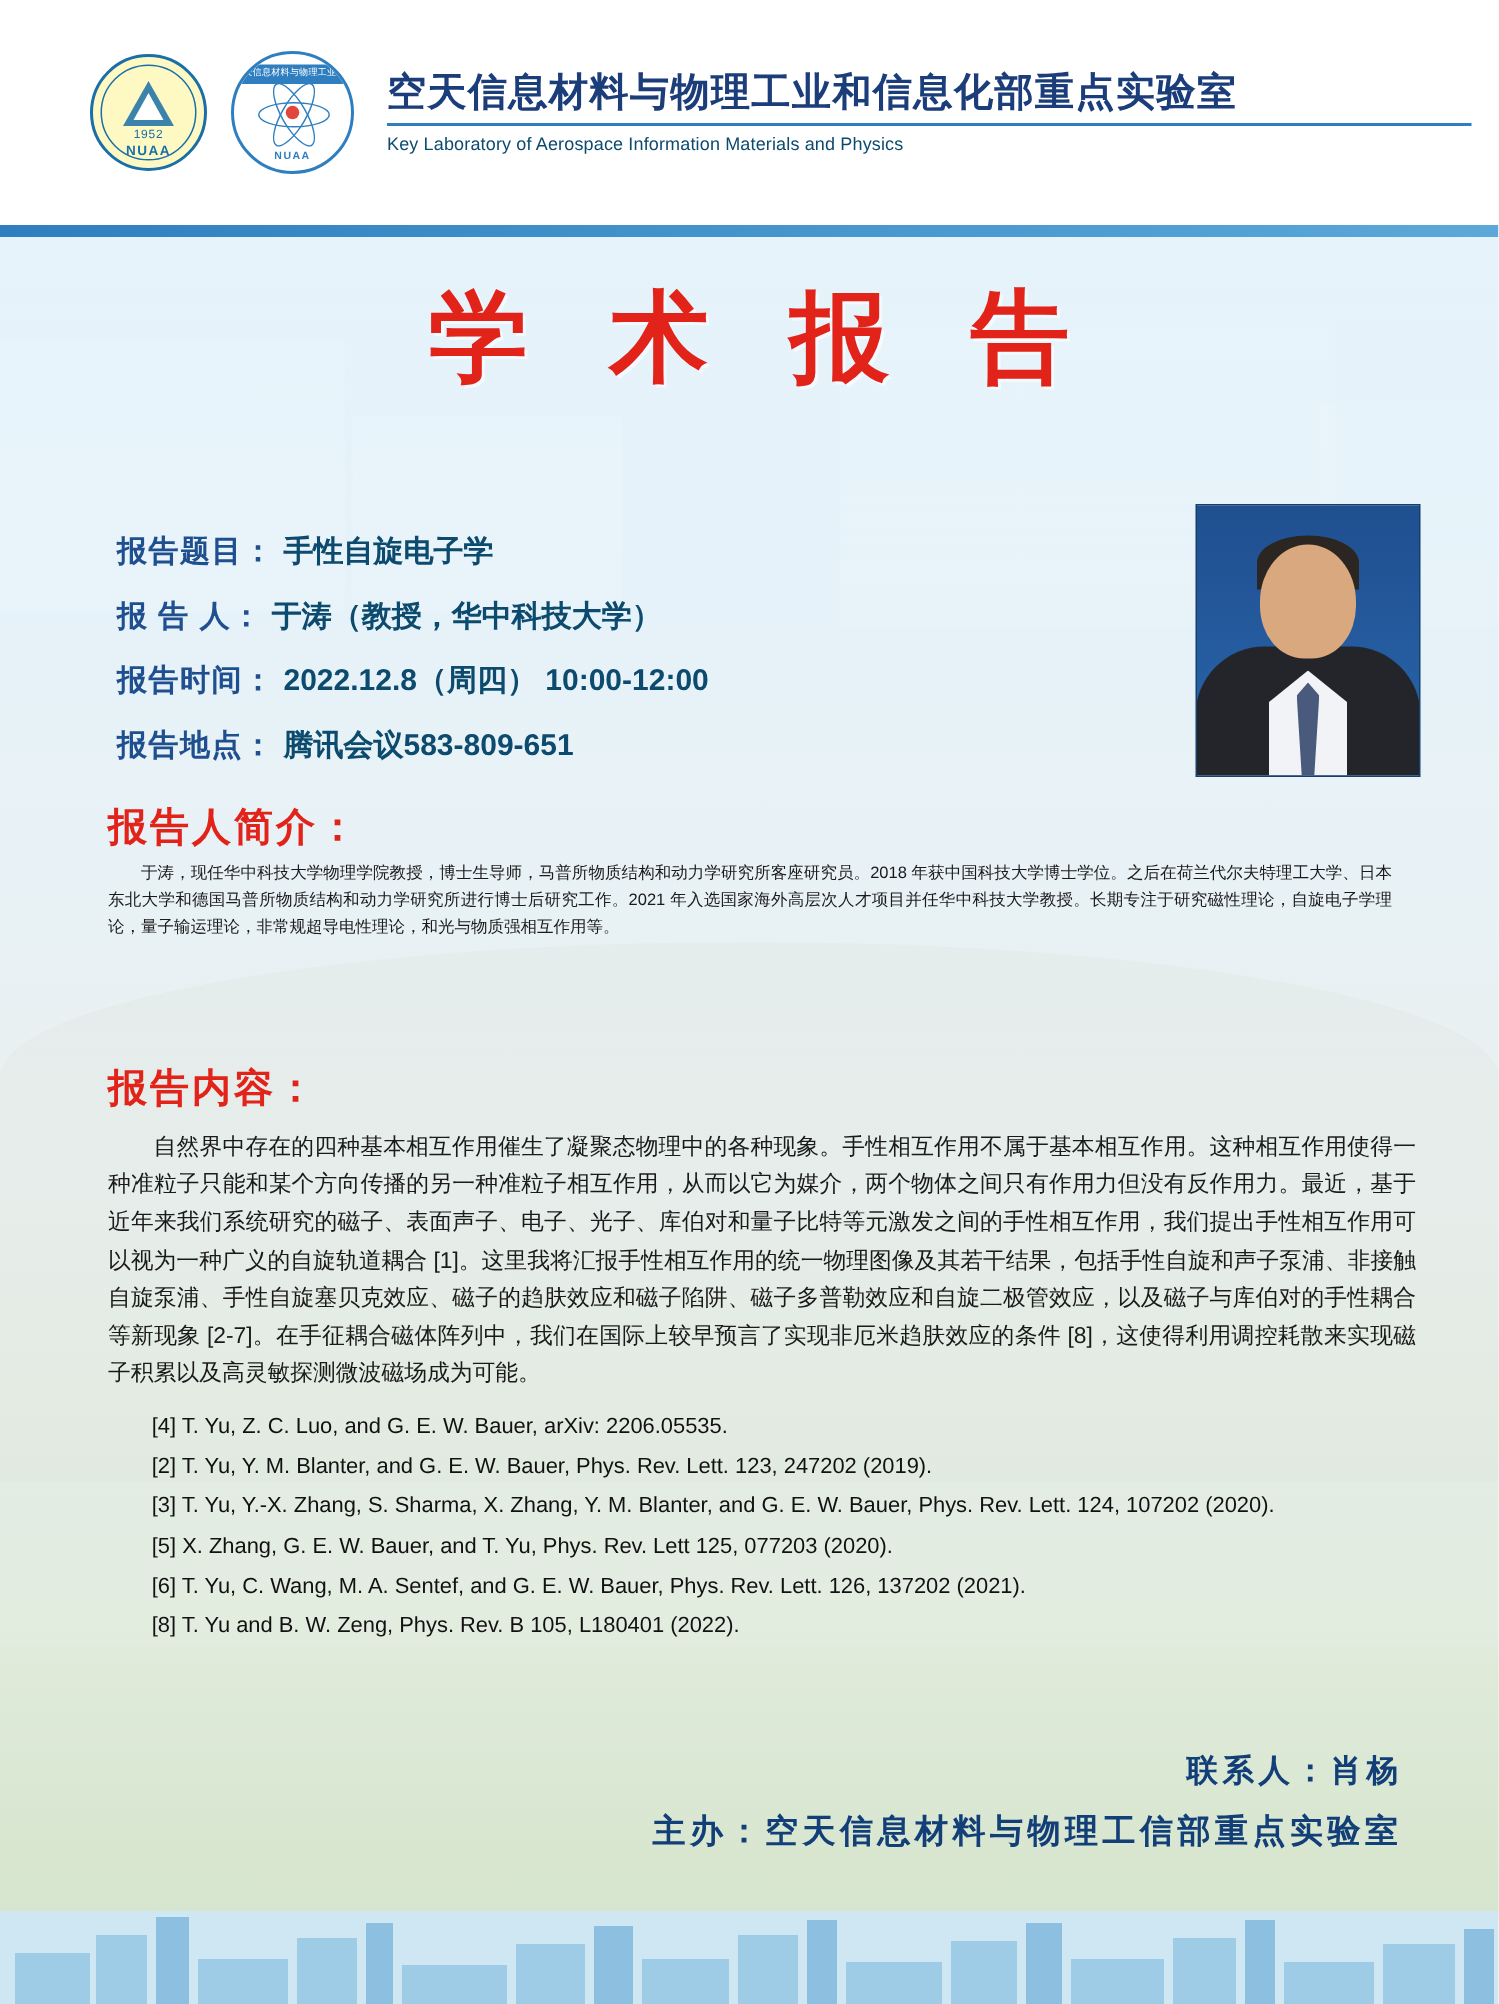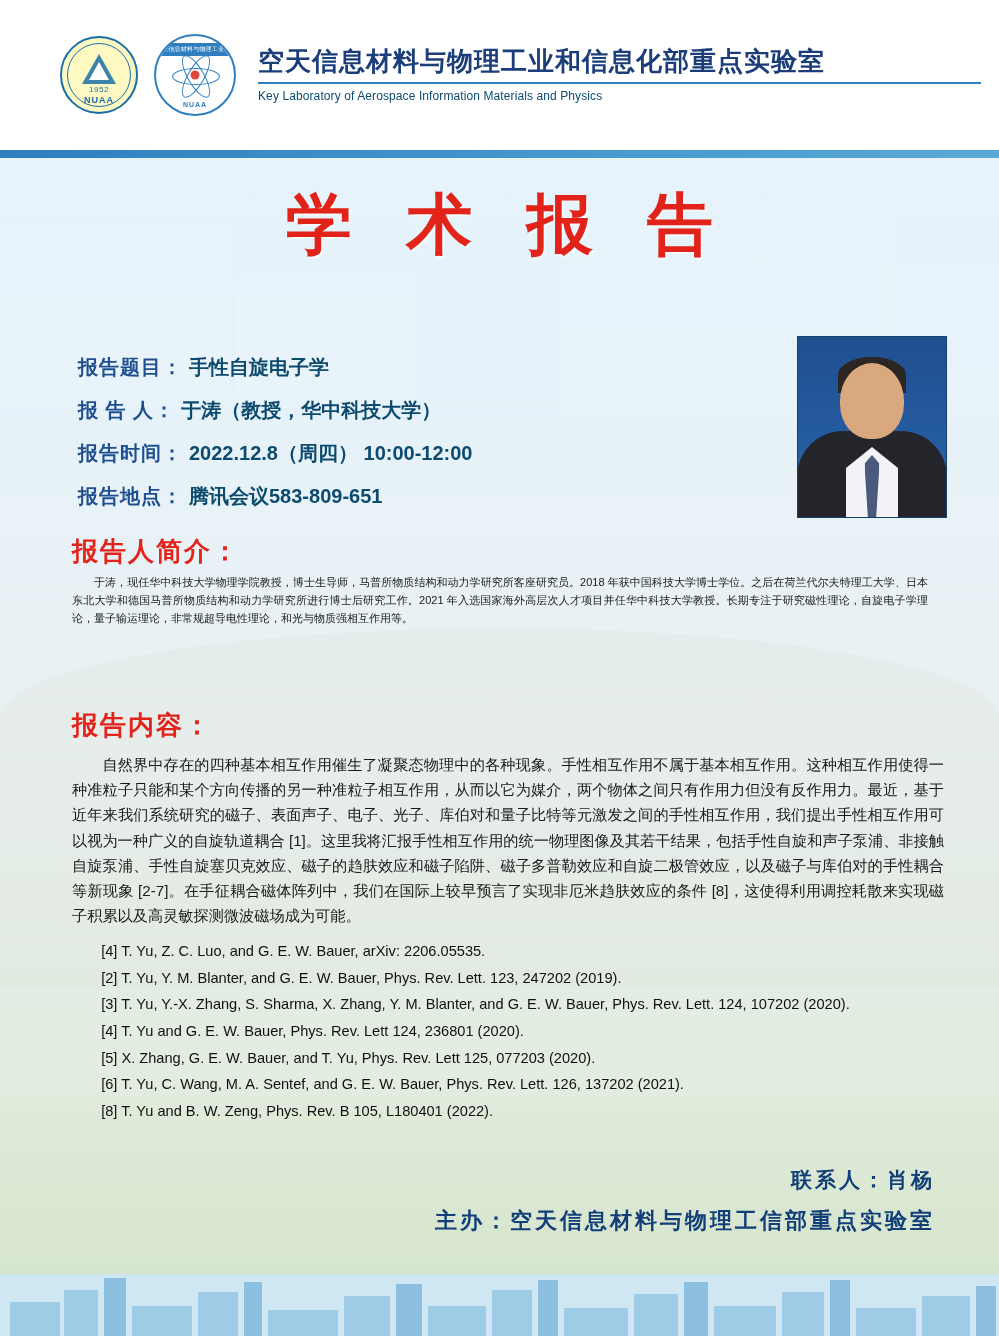--- a/index.html
+++ b/index.html
@@ -327,21 +327,20 @@
   <div class="sec-title bio">报告人简介：</div>
   <div class="bio-text">于涛，现任华中科技大学物理学院教授，博士生导师，马普所物质结构和动力学研究所客座研究员。2018 年获中国科技大学博士学位。之后在荷兰代尔夫特理工大学、日本东北大学和德国马普所物质结构和动力学研究所进行博士后研究工作。2021 年入选国家海外高层次人才项目并任华中科技大学教授。长期专注于研究磁性理论，自旋电子学理论，量子输运理论，非常规超导电性理论，和光与物质强相互作用等。</div>
 
   <div class="sec-title content">报告内容：</div>
   <div class="content-text">自然界中存在的四种基本相互作用催生了凝聚态物理中的各种现象。手性相互作用不属于基本相互作用。这种相互作用使得一种准粒子只能和某个方向传播的另一种准粒子相互作用，从而以它为媒介，两个物体之间只有作用力但没有反作用力。最近，基于近年来我们系统研究的磁子、表面声子、电子、光子、库伯对和量子比特等元激发之间的手性相互作用，我们提出手性相互作用可以视为一种广义的自旋轨道耦合 [1]。这里我将汇报手性相互作用的统一物理图像及其若干结果，包括手性自旋和声子泵浦、非接触自旋泵浦、手性自旋塞贝克效应、磁子的趋肤效应和磁子陷阱、磁子多普勒效应和自旋二极管效应，以及磁子与库伯对的手性耦合等新现象 [2-7]。在手征耦合磁体阵列中，我们在国际上较早预言了实现非厄米趋肤效应的条件 [8]，这使得利用调控耗散来实现磁子积累以及高灵敏探测微波磁场成为可能。</div>
 
   <div class="refs">
     <div class="ref">[4] T. Yu, Z. C. Luo, and G. E. W. Bauer, arXiv: 2206.05535.</div>
     <div class="ref">[2] T. Yu, Y. M. Blanter, and G. E. W. Bauer, Phys. Rev. Lett. 123, 247202 (2019).</div>
     <div class="ref">[3] T. Yu, Y.-X. Zhang, S. Sharma, X. Zhang, Y. M. Blanter, and G. E. W. Bauer, Phys. Rev. Lett. 124, 107202 (2020).</div>
-    <div class="ref">[4] T. Yu and G. E. W. Bauer, Phys. Rev. Lett 124, 236801 (2020).</div>
     <div class="ref">[5] X. Zhang, G. E. W. Bauer, and T. Yu, Phys. Rev. Lett 125, 077203 (2020).</div>
     <div class="ref">[6] T. Yu, C. Wang, M. A. Sentef, and G. E. W. Bauer, Phys. Rev. Lett. 126, 137202 (2021).</div>
     <div class="ref">[8] T. Yu and B. W. Zeng, Phys. Rev. B 105, L180401 (2022).</div>
   </div>
 
   <div class="contact">联系人：肖杨</div>
   <div class="host">主办：空天信息材料与物理工信部重点实验室</div>
 
   <div class="skyline">
     <div class="s" style="left:10px;width:50px;height:34px;"></div>

